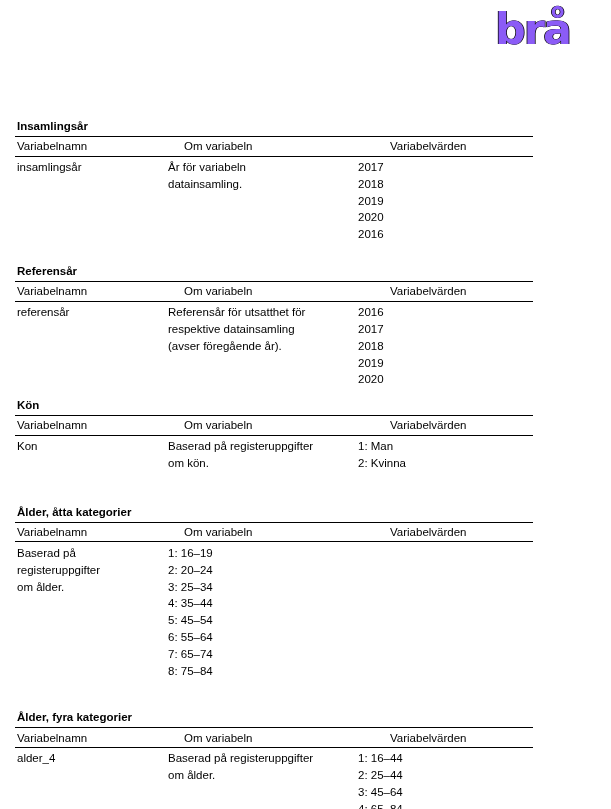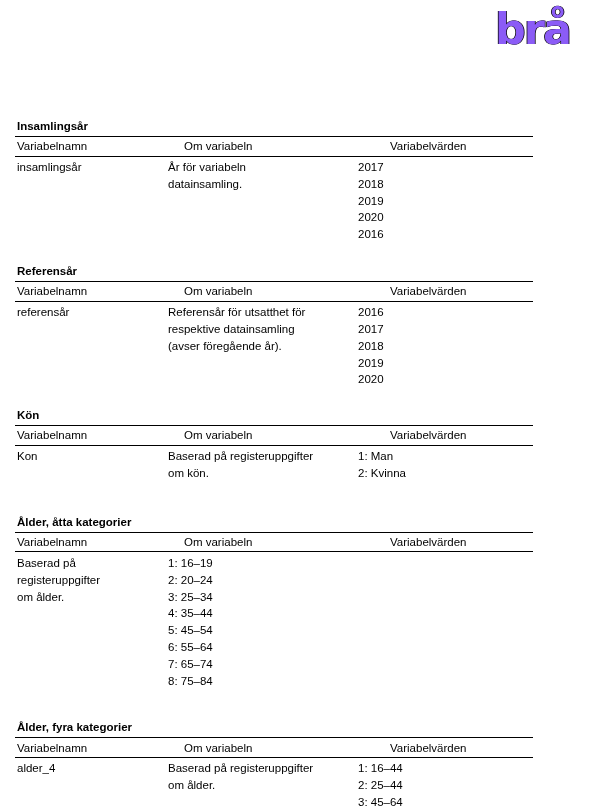--- a/index.html
+++ b/index.html
@@ -16,21 +16,21 @@
     font-family:"DejaVu Sans", sans-serif;
     font-weight:bold; font-size:43px; line-height:48px;
     letter-spacing:-2px; color:#8b5cf6;
     text-shadow:0.7px 0 0 #000, -0.7px 0 0 #000;
   }
 
   
   .content { position:absolute; top:118px; left:15px; width:518px; }
 
   .section { margin-bottom:20px; }
-  .section:nth-of-type(2) { margin-bottom:19px; }
+  .section:nth-of-type(2) { margin-bottom:9px; }
   .section:nth-of-type(3) { margin-bottom:32px; }
   .section:nth-of-type(4) { margin-bottom:30px; }
   .section:nth-of-type(5) { margin-bottom:0; }
 
   .section-title { font-weight:700; padding-left:2px; margin-bottom:1px; }
 
   .var-table { width:100%; border-top:1.4px solid #000; }
   .row { display:grid; grid-template-columns:151px 190px 177px; }
   .header-row { font-weight:400; border-bottom:1.4px solid #000; padding:1.5px 0 0.5px;gap:16px; }
   .data-row { padding-top:2.5px; }

